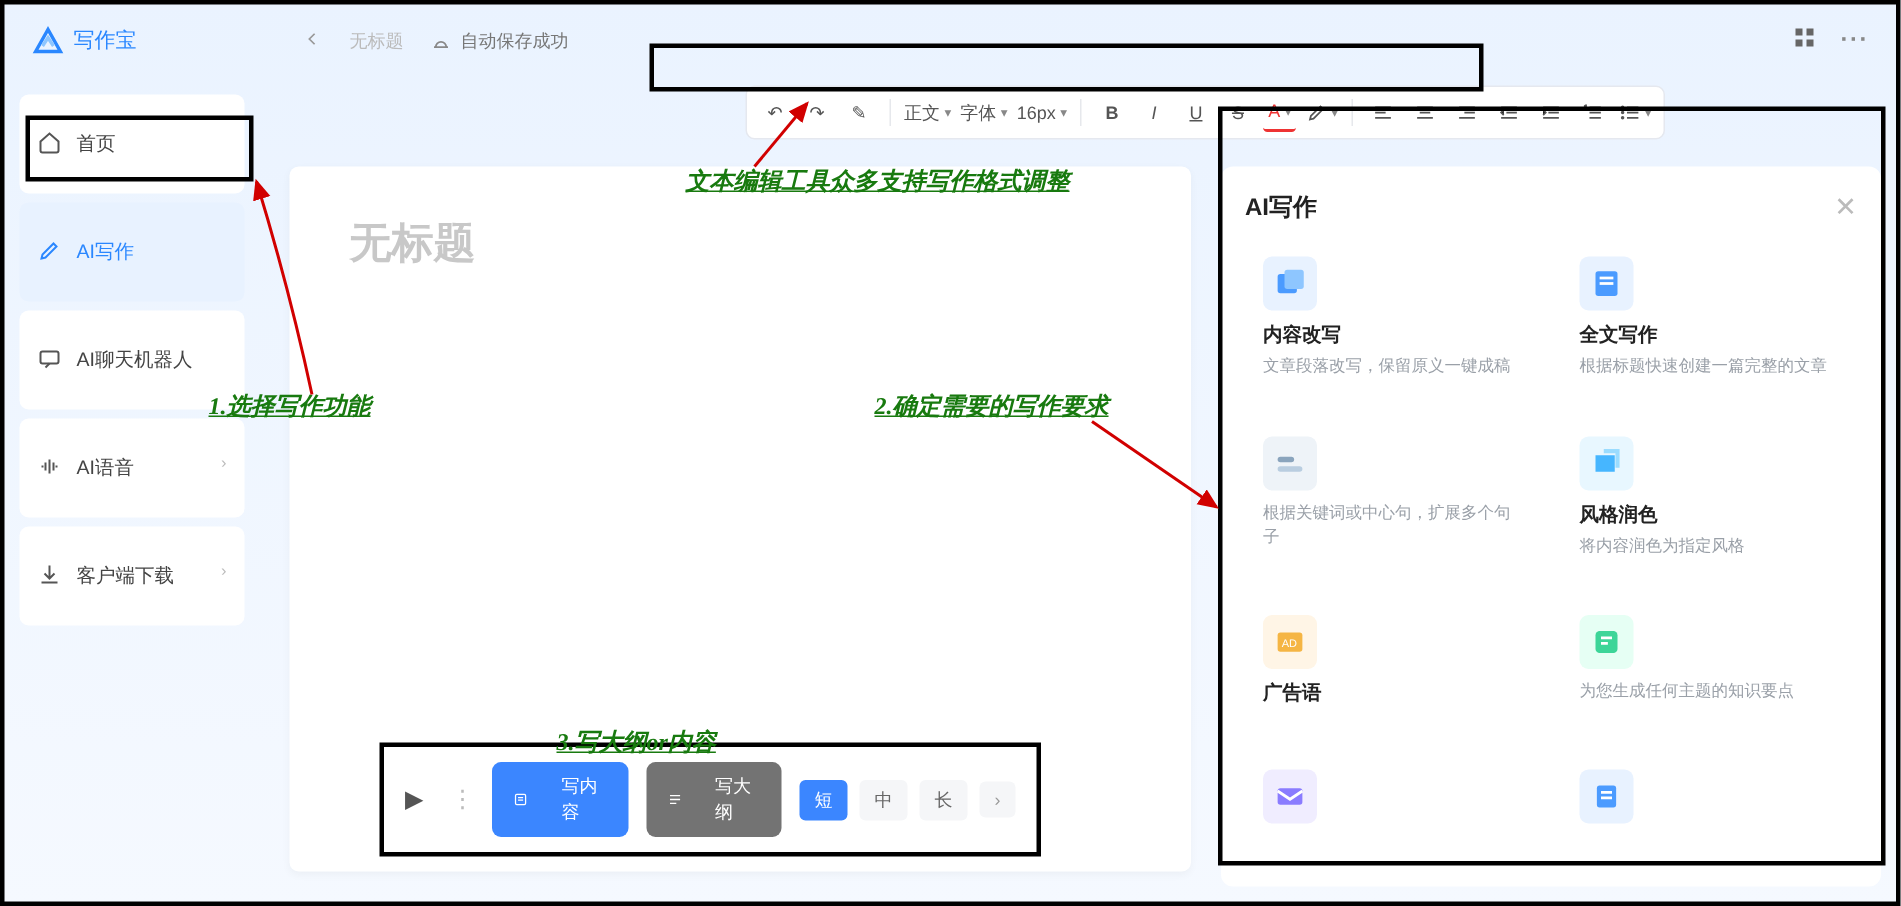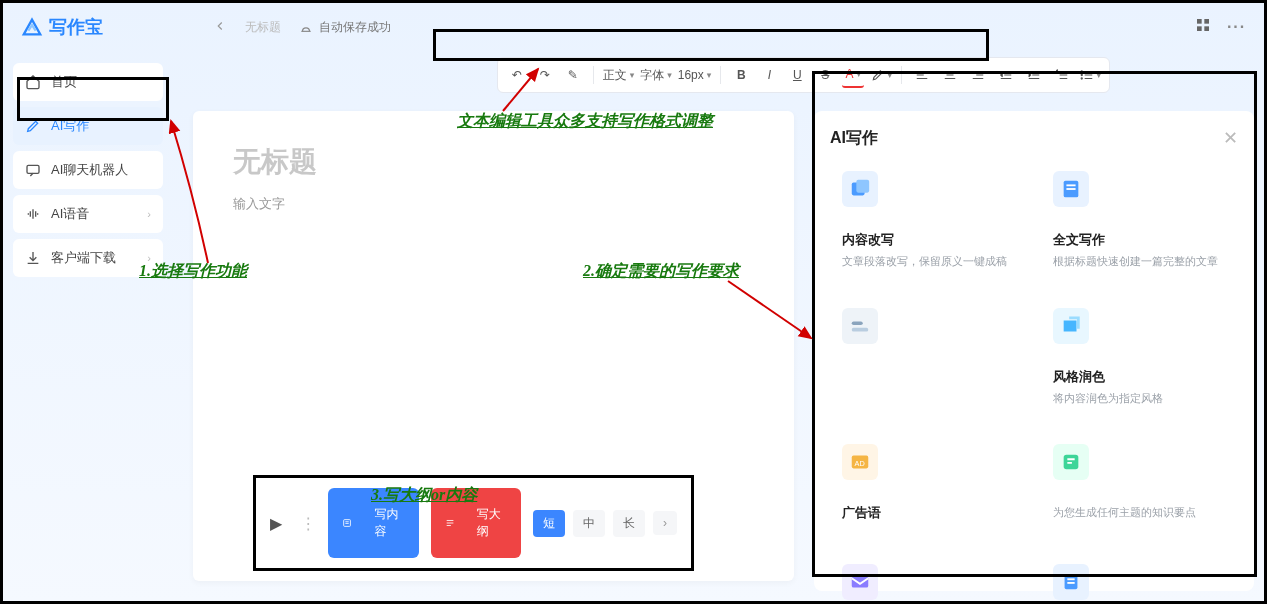--- a/index.html
+++ b/index.html
@@ -1,63 +1,63 @@
 <!DOCTYPE html>
 <html><head>
 <meta charset="utf-8">
 <style>
   * { box-sizing: border-box; margin: 0; padding: 0; }
   body { font-family: "Microsoft YaHei", Arial, sans-serif; background: linear-gradient(180deg,#eaf3ff 0%,#f5f9ff 100%); width:1267px; height:604px; overflow:hidden; position:relative; border:3px solid #000; }
   .topbar { height:48px; display:flex; align-items:center; padding:0 18px; }
-  .logo { display:flex; align-items:center; gap:6px; color:#2a87ff; font-weight:700; font-size:18px; }
+  .logo { display:flex; align-items:center; gap:6px; color:#2a87ff; font-weight:400; font-size:14px; }
   .logo svg { width:22px; height:22px; }
   .top-mid { display:flex; align-items:center; gap:18px; margin-left:110px; font-size:12px; color:#999; }
   .top-mid .back svg{width:14px;height:14px;}
   .top-mid .untitled{color:#bbb;}
   .top-mid .autosave{display:flex;align-items:flex-end;gap:6px;color:#777;}
   .top-right { margin-left:auto; display:flex; align-items:center; gap:16px; color:#888; }
   .top-right svg{width:16px;height:16px;}
   .top-right .dots{font-weight:900;letter-spacing:1px;}
 
   .layout { display:flex; height:calc(100% - 48px); }
   .sidebar { width:170px; padding:6px 10px; }
-  .side-item { display:flex; align-items:center; gap:10px; padding:10px 12px; font-size:13px; color:#444; background:#fff; border-radius:6px; margin:6px 0; cursor:pointer; }
+  .side-item { display:flex; align-items:flex-start; gap:10px; padding:24px 12px; font-size:13px; color:#444; background:#fff; border-radius:6px; margin:6px 0; cursor:pointer; }
   .side-item.active { background:#e8f2ff; color:#2a87ff; }
   .side-item .chev{margin-left:auto;color:#bbb;font-size:11px;}
   .side-item svg{width:16px;height:16px;}
 
   .main { flex:1; position:relative; }
   .toolbar-wrap{position:absolute;top:0;left:170px;right:0;display:flex;justify-content:center;}
   .toolbar { margin-top:6px; background:#fff; border:1px solid #e5e8ef; border-radius:6px; padding:4px 8px; display:flex; align-items:center; gap:6px; font-size:12px; color:#555; }
   .toolbar .tbtn{min-width:22px;height:26px;display:flex;align-items:center;justify-content:center;cursor:pointer;border-radius:3px;}
   .toolbar .sep{width:1px;height:18px;background:#e6e8ec;margin:0 3px;}
   .toolbar .dd::after{content:"▾";font-size:9px;margin-left:3px;color:#888;}
 
   .editor-card { position:absolute; top:60px; left:20px; right:470px; bottom:20px; background:#fff; border-radius:6px; padding:32px 40px; box-shadow:0 2px 6px rgba(0,0,0,.04); }
   .editor-card .title{font-size:28px;font-weight:700;color:#c8c8c8;margin-bottom:14px;}
   .editor-card .body{font-size:13px;color:#999;}
 
   .bottom-tools{position:absolute;left:60px;right:100px;bottom:10px;border:3px solid #000;background:#fff;padding:10px 14px;display:flex;align-items:center;gap:12px;}
   .bottom-tools .caret{color:#555;margin-right:6px;}
   .bottom-tools .dotsv{color:#bbb;font-size:16px;}
-  .pill{display:flex;align-items:center;gap:22px;padding:18px 14px;border-radius:6px;font-size:12px;cursor:pointer;}
+  .pill{display:flex;align-items:center;gap:22px;padding:8px 14px;border-radius:6px;font-size:12px;cursor:pointer;}
   .pill.blue{background:#3b86ff;color:#fff;}
-  .pill.blue-outline{background:#ef4444;color:#fff;}
+  .pill.blue-outline{background:#737373;color:#fff;}
   .seggrp{margin-left:auto;display:flex;align-items:center;gap:8px;}
   .seg{padding:5px 10px;border-radius:4px;font-size:12px;cursor:pointer;color:#666;background:#f5f6f8;}
   .seg.active{background:#3b86ff;color:#fff;}
   .seg.arrow{background:#f5f6f8;color:#999;}
 
   .ai-panel { position:absolute; top:60px; right:10px; width:440px; bottom:10px; background:#fff; border-radius:8px; padding:16px; }
   .ai-panel .hdr{display:flex;align-items:center;justify-content:space-between;margin-bottom:10px;}
   .ai-panel .hdr h3{font-size:16px;font-weight:700;color:#222;}
   .ai-panel .hdr .close{color:#bbb;cursor:pointer;font-size:18px;}
   .ai-grid{display:grid;grid-template-columns:1fr 1fr;gap:14px;}
   .ai-card{padding:12px;border-radius:8px;cursor:pointer;}
-  .ai-card .ico{width:36px;height:36px;border-radius:6px;display:flex;align-items:center;justify-content:center;margin-bottom:24px;}
+  .ai-card .ico{width:36px;height:36px;border-radius:6px;display:flex;align-items:center;justify-content:center;margin-bottom:7px;}
   .ai-card .ttl{font-size:13px;font-weight:700;color:#222;margin-bottom:4px;}
   .ai-card .desc{font-size:11px;color:#9aa0a8;line-height:1.5;}
 
   
   .ann{position:absolute;font-family:"KaiTi","STKaiti",serif;font-style:italic;color:#187a0f;font-size:16px;font-weight:600;text-decoration:underline;pointer-events:none;}
   .arrow-svg{position:absolute;pointer-events:none;}
   .hl-black{position:absolute;border:3px solid #000;pointer-events:none;}
 </style>
 </head>
 <body>
@@ -192,21 +192,20 @@
               <circle cx="3" cy="6" r="1" fill="#555"></circle>
               <circle cx="3" cy="12" r="1" fill="#555"></circle>
               <circle cx="3" cy="18" r="1" fill="#555"></circle>
             </svg>
           </div>
       </div>
     </div>
 
     <div class="editor-card">
       <div class="title">无标题</div>
-      <div class="body">输入文字</div>
 
       <div class="bottom-tools">
         <span class="caret">▶</span>
         <span class="dotsv">⋮</span>
         <div class="pill blue">
           <svg width="12" height="12" viewBox="0 0 24 24" fill="none" stroke="#fff" stroke-width="2">
               <rect x="4" y="4" width="16" height="16" rx="2"></rect>
               <path d="M8 9h8M8 13h8"></path>
             </svg>
           <span>写内容</span>
@@ -253,20 +252,21 @@
           <div class="ttl">全文写作</div>
           <div class="desc">根据标题快速创建一篇完整的文章</div>
         </div>
         <div class="ai-card">
           <div class="ico" style="background:#eef3f8">
               <svg width="22" height="22" viewBox="0 0 24 24" fill="#8aa4bd">
                 <rect x="3" y="7" width="12" height="4" rx="2"></rect>
                 <rect x="3" y="14" width="18" height="4" rx="2" fill="#b9cde0"></rect>
               </svg>
             </div>
+          <div class="desc">根据关键词或中心句，扩展多个句子</div>
         </div>
         <div class="ai-card">
           <div class="ico" style="background:#e8f7ff">
               <svg width="22" height="22" viewBox="0 0 24 24" fill="#46b6ff">
                 <path d="M4 6h14v12H4z"></path>
                 <path d="M10 3h10v12" fill="none" stroke="#9adcff" stroke-width="3"></path>
               </svg>
             </div>
           <div class="ttl">风格润色</div>
           <div class="desc">将内容润色为指定风格</div>

